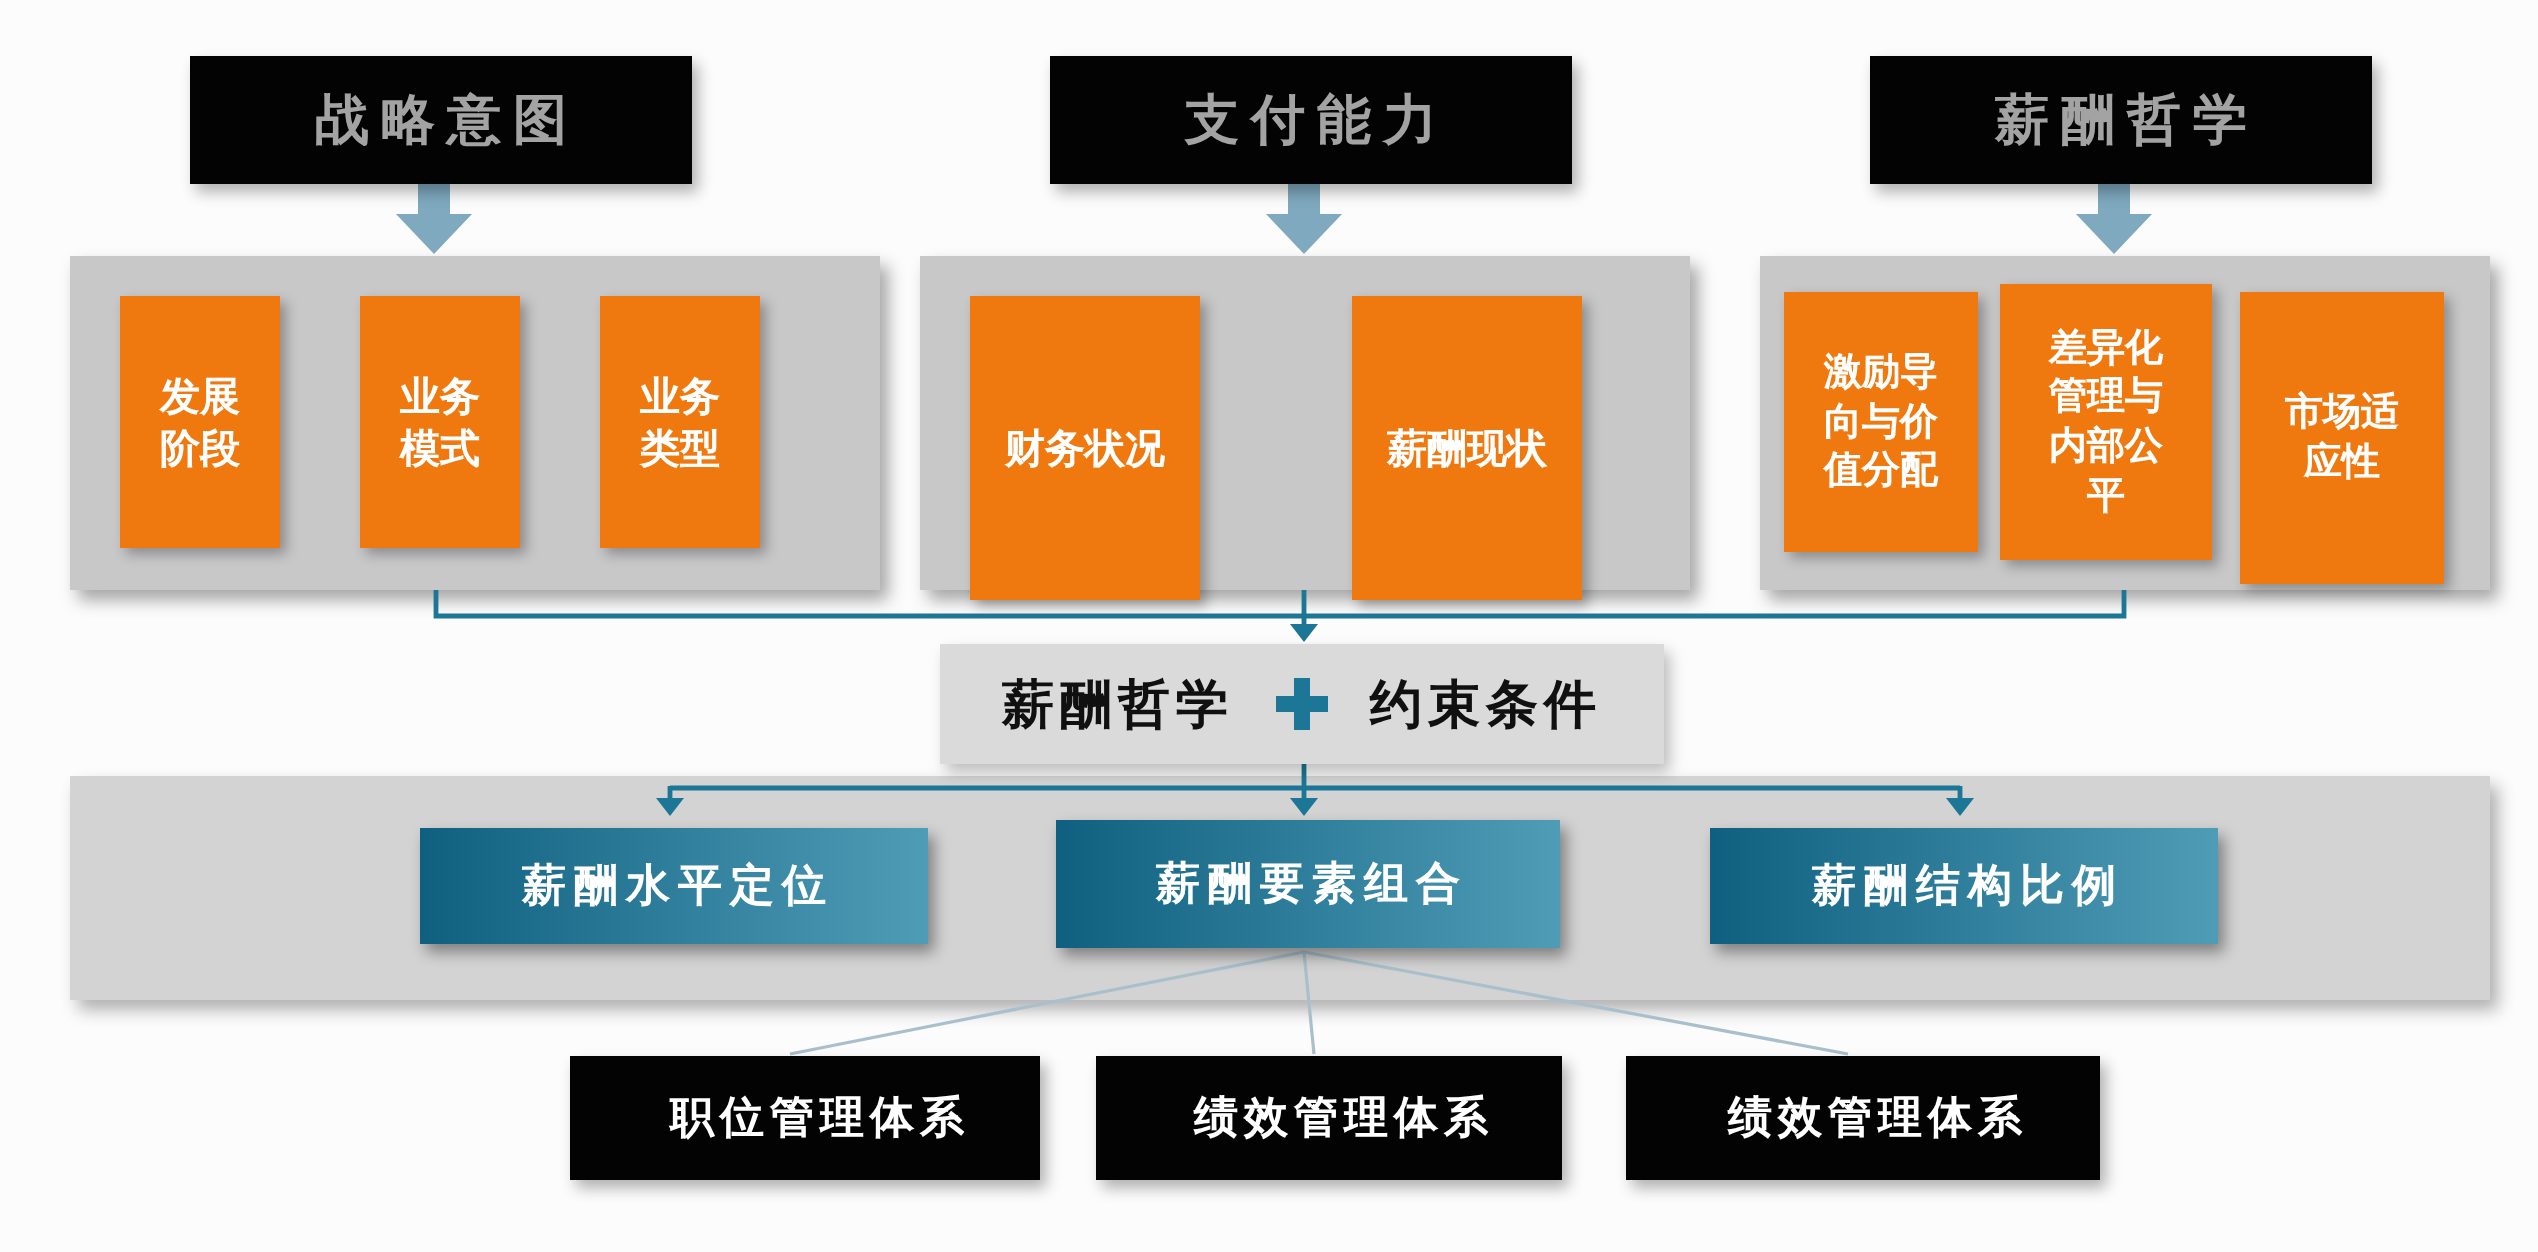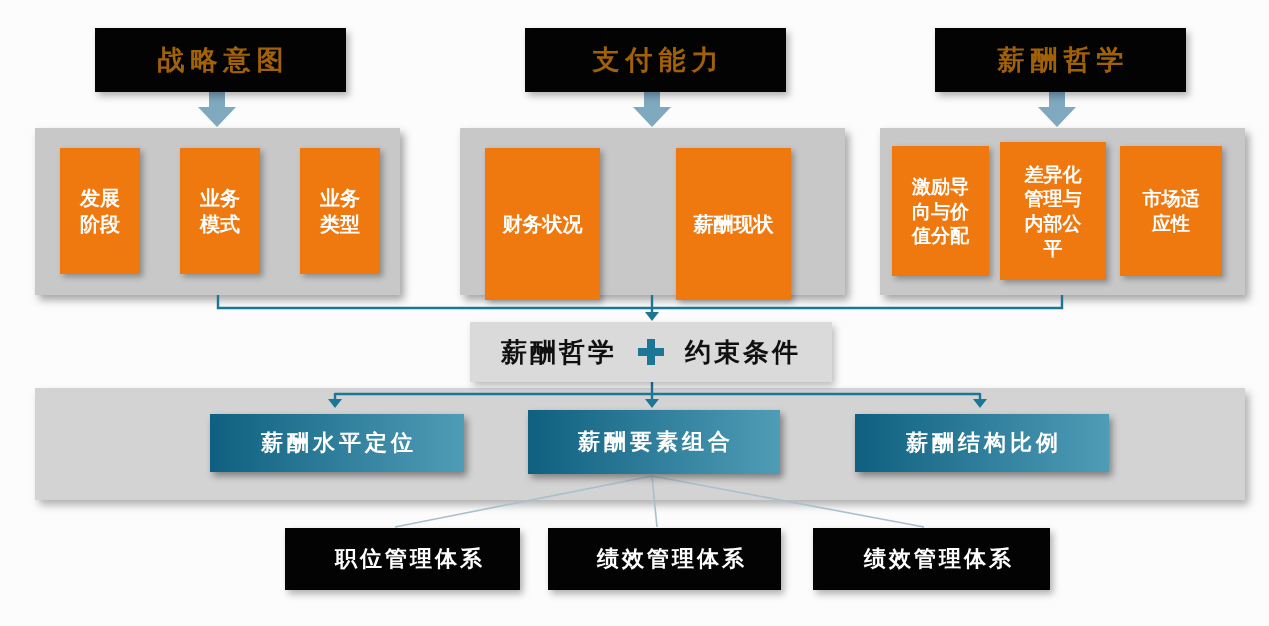--- a/index.html
+++ b/index.html
@@ -22,54 +22,54 @@
     position:absolute;left:0;top:0;width:1269px;height:626px;
     pointer-events:none;
   }
   .overlay .conn{stroke:var(--connector);stroke-width:2.4;fill:none;}
   .overlay .conn-head{fill:var(--connector);stroke:none;}
   .overlay .fan{stroke:var(--fan-line);stroke-width:1.6;fill:none;}
   .overlay .big-arrow{fill:var(--big-arrow);stroke:none;}
 
   .header-box{
     position:absolute;top:28px;height:64px;
-    background:var(--header-box);color:#a16207;
+    background:var(--header-box);color:#a3a3a3;
     display:flex;align-items:center;justify-content:center;
     font-size:27px;font-weight:bold;letter-spacing:6px;padding-left:6px;
     box-shadow:3px 4px 7px rgba(0,0,0,0.30);
   }
   #hdr1{left:95px;width:245px;}
   #hdr2{left:525px;width:255px;}
   #hdr3{left:935px;width:245px;}
 
   .group{
     position:absolute;top:128px;height:167px;
     background:var(--group-container);
     box-shadow:4px 5px 8px rgba(0,0,0,0.35);
   }
-  #grp1{left:35px;width:365px;}
+  #grp1{left:35px;width:365px;padding-left:40px;}
   #grp2{left:460px;width:385px;}
   #grp3{left:880px;width:365px;}
 
   .obox{
     position:absolute;
     background:var(--orange-box);color:#fff;
     display:flex;align-items:center;justify-content:center;
     text-align:center;font-weight:bold;line-height:1.3;
     white-space:pre-line;
     box-shadow:3px 3px 6px rgba(0,0,0,0.30);
   }
   #grp1 .obox{top:20px;height:126px;width:80px;font-size:20px;}
   #g1b1{left:25px;} #g1b2{left:145px;} #g1b3{left:265px;}
   #grp2 .obox{top:20px;height:152px;width:115px;font-size:20px;}
   #g2b1{left:25px;} #g2b2{left:216px;}
   #grp3 .obox{font-size:19px;}
   #g3b1{left:12px;top:18px;width:97px;height:130px;}
   #g3b2{left:120px;top:14px;width:106px;height:138px;}
-  #g3b3{left:240px;top:18px;width:102px;height:130px;}
+  #g3b3{left:240px;top:18px;width:102px;height:146px;}
 
   .core-box{
     position:absolute;left:470px;top:322px;width:362px;height:60px;
     background:var(--core-box);color:#101010;
     display:flex;align-items:center;justify-content:center;gap:20px;
     font-size:26px;font-weight:bold;letter-spacing:3px;
     box-shadow:3px 4px 7px rgba(0,0,0,0.25);
   }
   .plus{position:relative;width:28px;height:28px;flex:0 0 auto;}
   .plus::before{content:"";position:absolute;left:10px;top:1px;width:8px;height:26px;background:var(--connector);}

